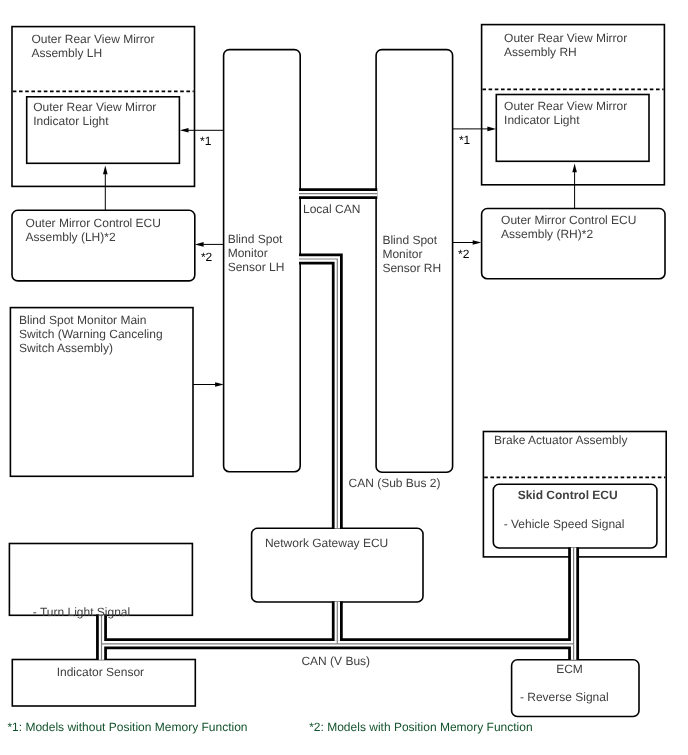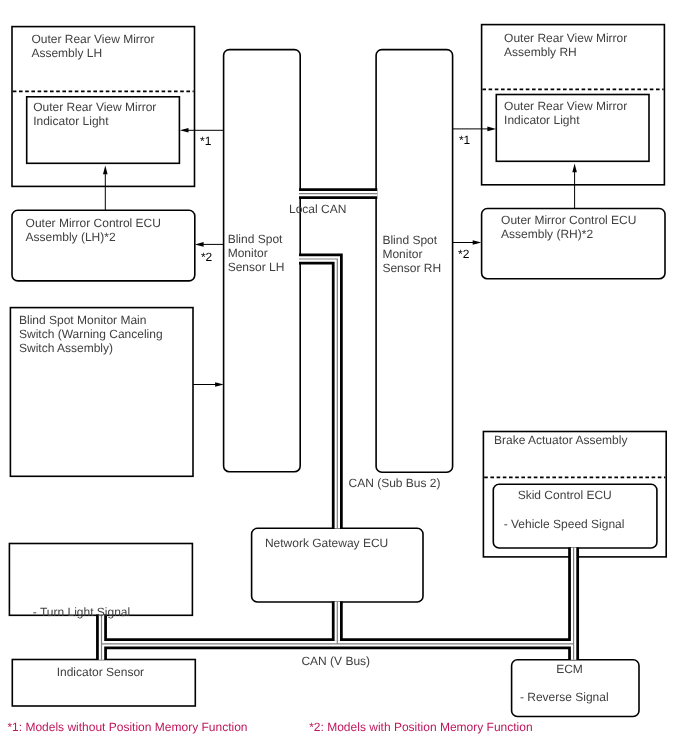--- a/index.html
+++ b/index.html
@@ -1,21 +1,21 @@
 <!DOCTYPE html>
 <html><head>
 <meta charset="utf-8">
 <style>
   html,body{margin:0;padding:0;background:#ffffff;}
   #root{position:relative;width:688px;height:755px;background:#ffffff;overflow:hidden;
         font-family:"Liberation Sans",sans-serif;font-size:12px;color:#000;line-height:14px;
         -webkit-font-smoothing:antialiased;text-rendering:geometricPrecision;}
   .tb{position:absolute;white-space:pre;font-size:12px;color:#404040;line-height:14px;}
   .mark{position:absolute;white-space:pre;font-size:12px;color:#000;line-height:14px;}
-  .note{position:absolute;white-space:pre;font-size:12px;color:#be185d;line-height:14px;}
+  .note{position:absolute;white-space:pre;font-size:12px;color:#14532d;line-height:14px;}
   svg.ov{position:absolute;left:0;top:0;width:688px;height:755px;}
   svg.shapes{position:absolute;left:0;top:0;width:688px;height:755px;}
 </style>
 </head>
 <body>
 
 <div id="root">
 
   <svg class="shapes" viewBox="0 0 688 755" width="688" height="755">
     <g fill="none" stroke="#000" stroke-width="1.6">
@@ -103,34 +103,34 @@
 Sensor RH</div>
 
   <div class="tb" style="left:504.1px;top:30.7px;">Outer Rear View Mirror
 Assembly RH</div>
   <div class="tb" style="left:504.1px;top:98.8px;">Outer Rear View Mirror
 Indicator Light</div>
   <div class="tb" style="left:501.1px;top:212.9px;">Outer Mirror Control ECU
 Assembly (RH)*2</div>
 
   <div class="tb" style="left:494px;top:433px;">Brake Actuator Assembly</div>
-  <div class="tb" style="left:517.7px;top:487.7px;">Skid Control ECU</div>
+  <div class="tb" style="left:517.7px;top:487.7px;font-weight:bold;">Skid Control ECU</div>
   <div class="tb" style="left:503.7px;top:516.7px;">- Vehicle Speed Signal</div>
 
   <div class="tb" style="left:264.9px;top:536.0px;">Network Gateway ECU</div>
   <div class="tb" style="left:32.8px;top:605px;">- Turn Light Signal</div>
   <div class="tb" style="left:56.7px;top:664.8px;">Indicator Sensor</div>
   <div class="tb" style="left:556.2px;top:661.9px;">ECM</div>
   <div class="tb" style="left:519.9px;top:689.7px;">- Reverse Signal</div>
 
   <div class="mark" style="left:200.0px;top:134.4px;">*1</div>
   <div class="mark" style="left:200.9px;top:250.2px;">*2</div>
   <div class="mark" style="left:458.9px;top:133.1px;">*1</div>
   <div class="mark" style="left:458.0px;top:246.9px;">*2</div>
 
-  <div class="tb" style="left:289px;top:202.0px;">Local CAN</div>
+  <div class="tb" style="left:303.0px;top:202.0px;">Local CAN</div>
   <div class="tb" style="left:348.5px;top:475.8px;">CAN (Sub Bus 2)</div>
   <div class="tb" style="left:301.4px;top:653.9px;">CAN (V Bus)</div>
 
   <div class="note" style="left:7.4px;top:719.8px;">*1: Models without Position Memory Function</div>
   <div class="note" style="left:309.2px;top:719.8px;">*2: Models with Position Memory Function</div>
 
 </div>
 
 </body></html>

